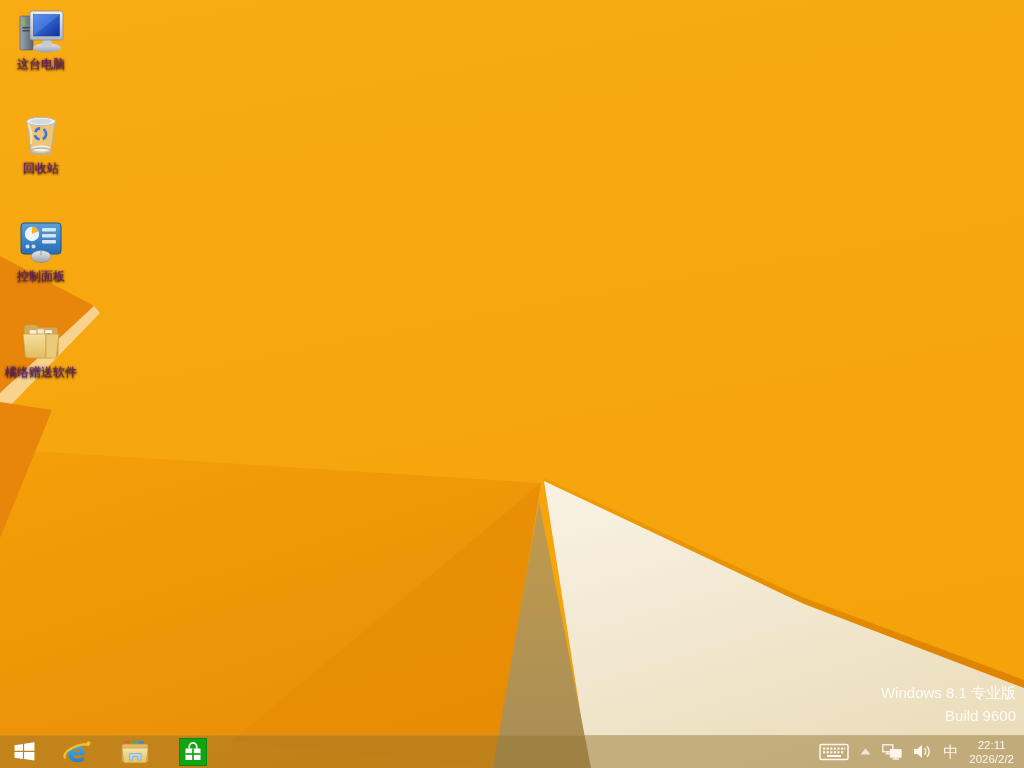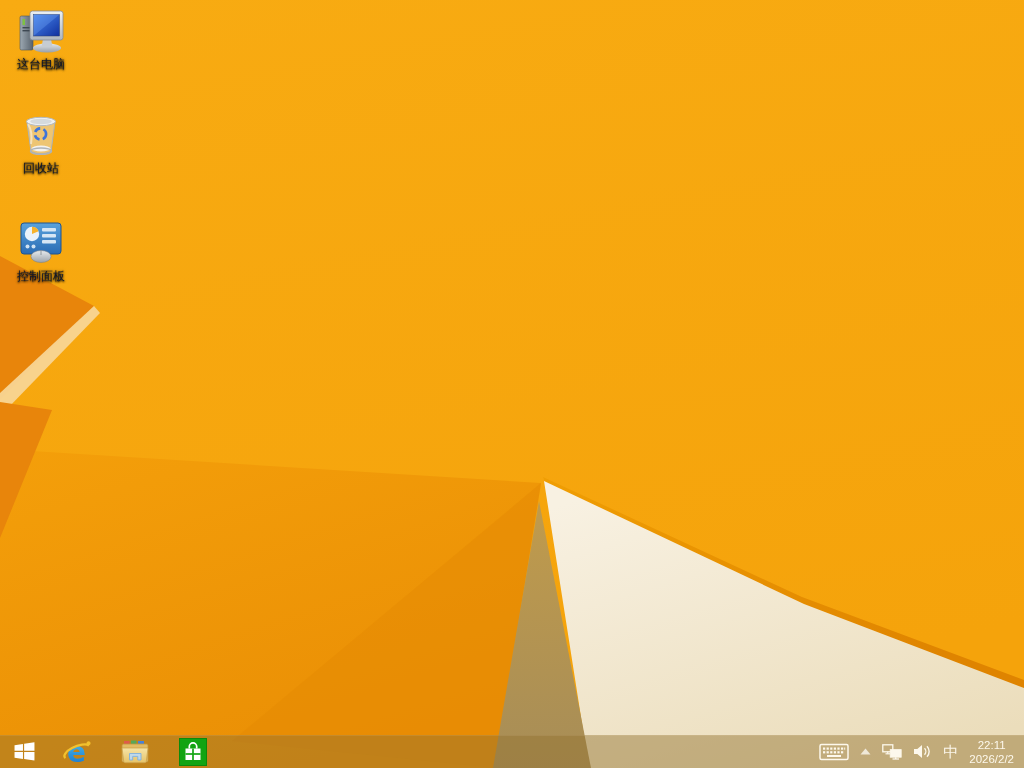--- a/index.html
+++ b/index.html
@@ -13,21 +13,21 @@
 
   
   .desktop-icon {
     position:absolute; left:2px; width:78px;
     display:flex; flex-direction:column; align-items:center;
     cursor:default;
   }
   .icon-art { width:48px; height:48px; display:block; }
   .icon-label {
     margin-top:3px; max-width:78px;
-    font-size:12px; line-height:14px; color:#0f172a; text-align:left;
+    font-size:12px; line-height:14px; color:#701a75; text-align:left;
     text-shadow:0 1px 2px rgba(0,0,0,.9), 0 0 3px rgba(0,0,0,.55);
     white-space:nowrap;
   }
 
   
   .watermark {
     position:absolute; right:8px; top:681px; text-align:right;
     color:rgba(255,255,255,.88); font-size:15px; line-height:23px;
   }
 
@@ -163,21 +163,43 @@
       <ellipse cx="24" cy="38.5" rx="9.5" ry="3" fill="#F3F4F5" opacity="0.95"></ellipse>
       <ellipse cx="24" cy="41.2" rx="10.5" ry="3.2" fill="none" stroke="#AEB4B9" stroke-width="1.4"></ellipse>
       <circle cx="23.5" cy="24" r="5.6" fill="none" stroke="#3D74D9" stroke-width="2.6" stroke-dasharray="6.2 3.4"></circle>
       <ellipse cx="24" cy="11.5" rx="14.5" ry="4.2" fill="#EEF1F3" stroke="#B4B9BE" stroke-width="1"></ellipse>
       <ellipse cx="24" cy="11.5" rx="10.8" ry="2.7" fill="#D5DADD"></ellipse>
       <path d="M11,14 q5,8 3,20" stroke="#FFFFFF" stroke-width="2" fill="none" opacity="0.5"></path>
     </svg>
     <span class="icon-label">回收站</span>
   </div>
 
-
+  <div class="desktop-icon" style="top:314px">
+    <svg class="icon-art" viewBox="0 0 48 48">
+      <defs>
+        <linearGradient id="fldFront" x1="0" y1="0" x2="0" y2="1">
+          <stop offset="0" stop-color="#F4DF9E"></stop>
+            <stop offset="1" stop-color="#E2BD62"></stop>
+        </linearGradient>
+      </defs>
+      <path d="M7,13 c0,-1.6 1,-2.6 2.6,-2.6 h9.2 l3,2.8 h16.6 c1.6,0 2.6,1 2.6,2.6 v24.6 c0,1.6 -1,2.6 -2.6,2.6 H9.6 c-1.6,0 -2.6,-1 -2.6,-2.6 Z" fill="#D8A94E" stroke="#B98C35" stroke-width="0.7"></path>
+      <rect x="12.5" y="16" width="7" height="23" fill="#F5F1E8" stroke="#C8B888" stroke-width="0.5"></rect>
+      <rect x="20.5" y="15" width="6.5" height="24" fill="#EFE8D4" stroke="#C8B888" stroke-width="0.5"></rect>
+      <rect x="28" y="16" width="7" height="23" fill="#F8F4EC" stroke="#C8B888" stroke-width="0.5"></rect>
+      <rect x="29.5" y="19" width="4" height="2" fill="#6FA2D8"></rect>
+      <path d="M6,20 L29,20 L29,44 H11.2 c-1.6,0 -2.7,-1.1 -2.9,-2.6 Z" fill="url(#fldFront)" stroke="#C89A3E" stroke-width="0.7"></path>
+      <path d="M29,20 l13,0 -2.4,21.4 c-0.2,1.5 -1.3,2.6 -2.9,2.6 H29 Z" fill="#EBCB7A" stroke="#C89A3E" stroke-width="0.7"></path>
+    </svg>
+    <span class="icon-label">橘络赠送软件</span>
+  </div>
+
+  <div class="watermark">
+    <div>Windows 8.1 专业版</div>
+    <div>Build 9600</div>
+  </div>
 
   <div class="taskbar">
 
     <div class="task-btn start-btn">
       <svg width="23" height="23" viewBox="0 0 24 24">
         <path fill="#FFFFFF" d="M1.6,5.4 L10.4,4.1 V11.2 H1.6 Z"></path>
         <path fill="#FFFFFF" d="M11.6,3.9 L22.4,2.3 V11.2 H11.6 Z"></path>
         <path fill="#FFFFFF" d="M1.6,12.6 H10.4 V19.7 L1.6,18.4 Z"></path>
         <path fill="#FFFFFF" d="M11.6,12.6 H22.4 V21.5 L11.6,19.9 Z"></path>
       </svg>

